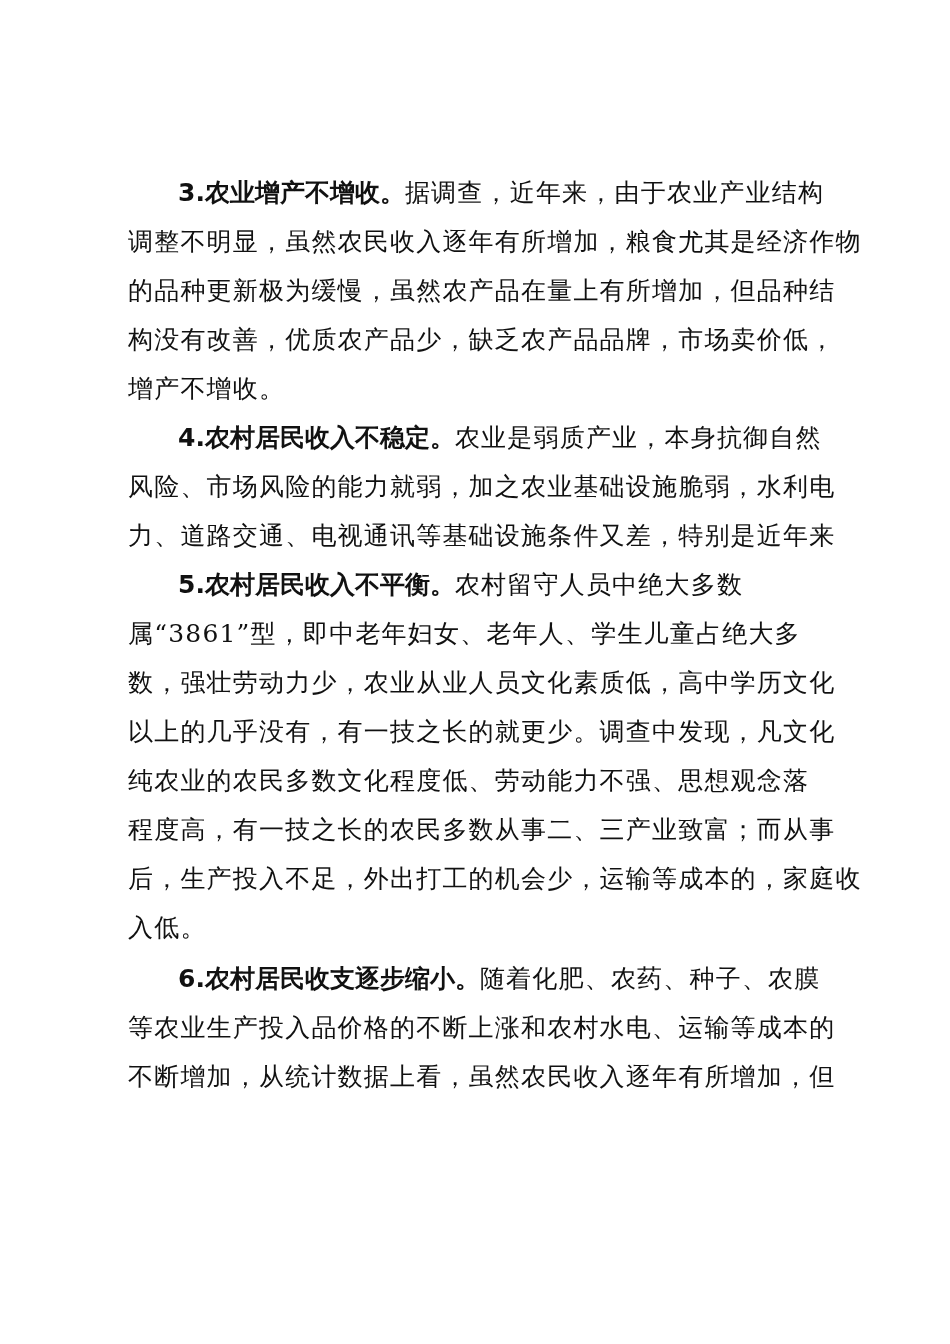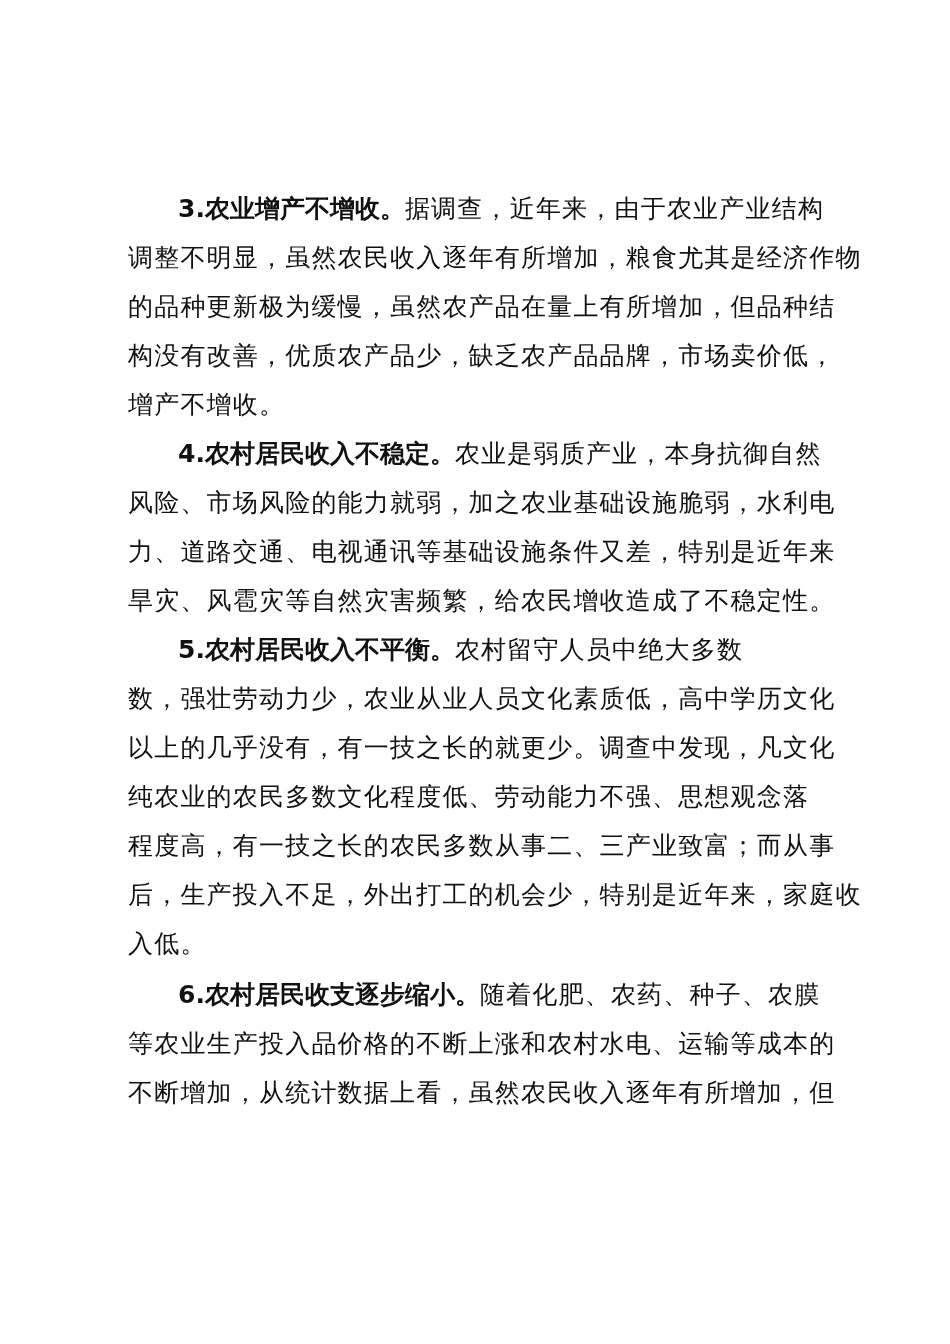--- a/index.html
+++ b/index.html
@@ -1,18 +1,18 @@
 <!DOCTYPE html>
 <html><head>
 <meta charset="utf-8">
 <style>
   html, body { margin: 0; padding: 0; background: #ffffff; }
   body { width: 950px; height: 1344px; position: relative; overflow: hidden;
          font-family: "DejaVu Serif", "Liberation Serif", serif; color: #111; }
-  .page { position: absolute; left: 128px; top: 184px; width: 690px; }
+  .page { position: absolute; left: 128px; top: 168px; width: 690px; }
   .line { height: 49px; line-height: 49px; font-size: 25px; white-space: nowrap;
           letter-spacing: 1.2px; }
   .indent { padding-left: 50px; }
   .gap { height: 2px; }
   .heading { font-weight: bold; font-family: "DejaVu Sans", "Liberation Sans", sans-serif; letter-spacing: 0px; }
 </style>
 </head>
 <body>
 
 <div class="page">
@@ -26,32 +26,32 @@
     <div class="line">构没有改善，优质农产品少，缺乏农产品品牌，市场卖价低，</div>
     <div class="line">增产不增收。</div>
   </div>
 
   <div>
     <div class="line indent">
       <span class="heading">4.农村居民收入不稳定。</span><span>农业是弱质产业，本身抗御自然</span>
     </div>
     <div class="line">风险、市场风险的能力就弱，加之农业基础设施脆弱，水利电</div>
     <div class="line">力、道路交通、电视通讯等基础设施条件又差，特别是近年来</div>
-    <div class="line">旱灾、风雹灾等自然灾害频繁，给农民增收造成了不稳定性。</div>
   </div>
 
   <div>
     <div class="line indent">
       <span class="heading">5.农村居民收入不平衡。</span><span>农村留守人员中绝大多数</span>
     </div>
+    <div class="line">属“3861”型，即中老年妇女、老年人、学生儿童占绝大多</div>
     <div class="line">数，强壮劳动力少，农业从业人员文化素质低，高中学历文化</div>
     <div class="line">以上的几乎没有，有一技之长的就更少。调查中发现，凡文化</div>
     <div class="line">纯农业的农民多数文化程度低、劳动能力不强、思想观念落</div>
     <div class="line">程度高，有一技之长的农民多数从事二、三产业致富；而从事</div>
-    <div class="line">后，生产投入不足，外出打工的机会少，特别是近年来，家庭收</div>
+    <div class="line">后，生产投入不足，外出打工的机会少，运输等成本的，家庭收</div>
     <div class="line">入低。</div>
   </div>
 
   <div class="gap"></div>
 
   <div>
     <div class="line indent">
       <span class="heading">6.农村居民收支逐步缩小。</span><span>随着化肥、农药、种子、农膜</span>
     </div>
     <div class="line">等农业生产投入品价格的不断上涨和农村水电、运输等成本的</div>

